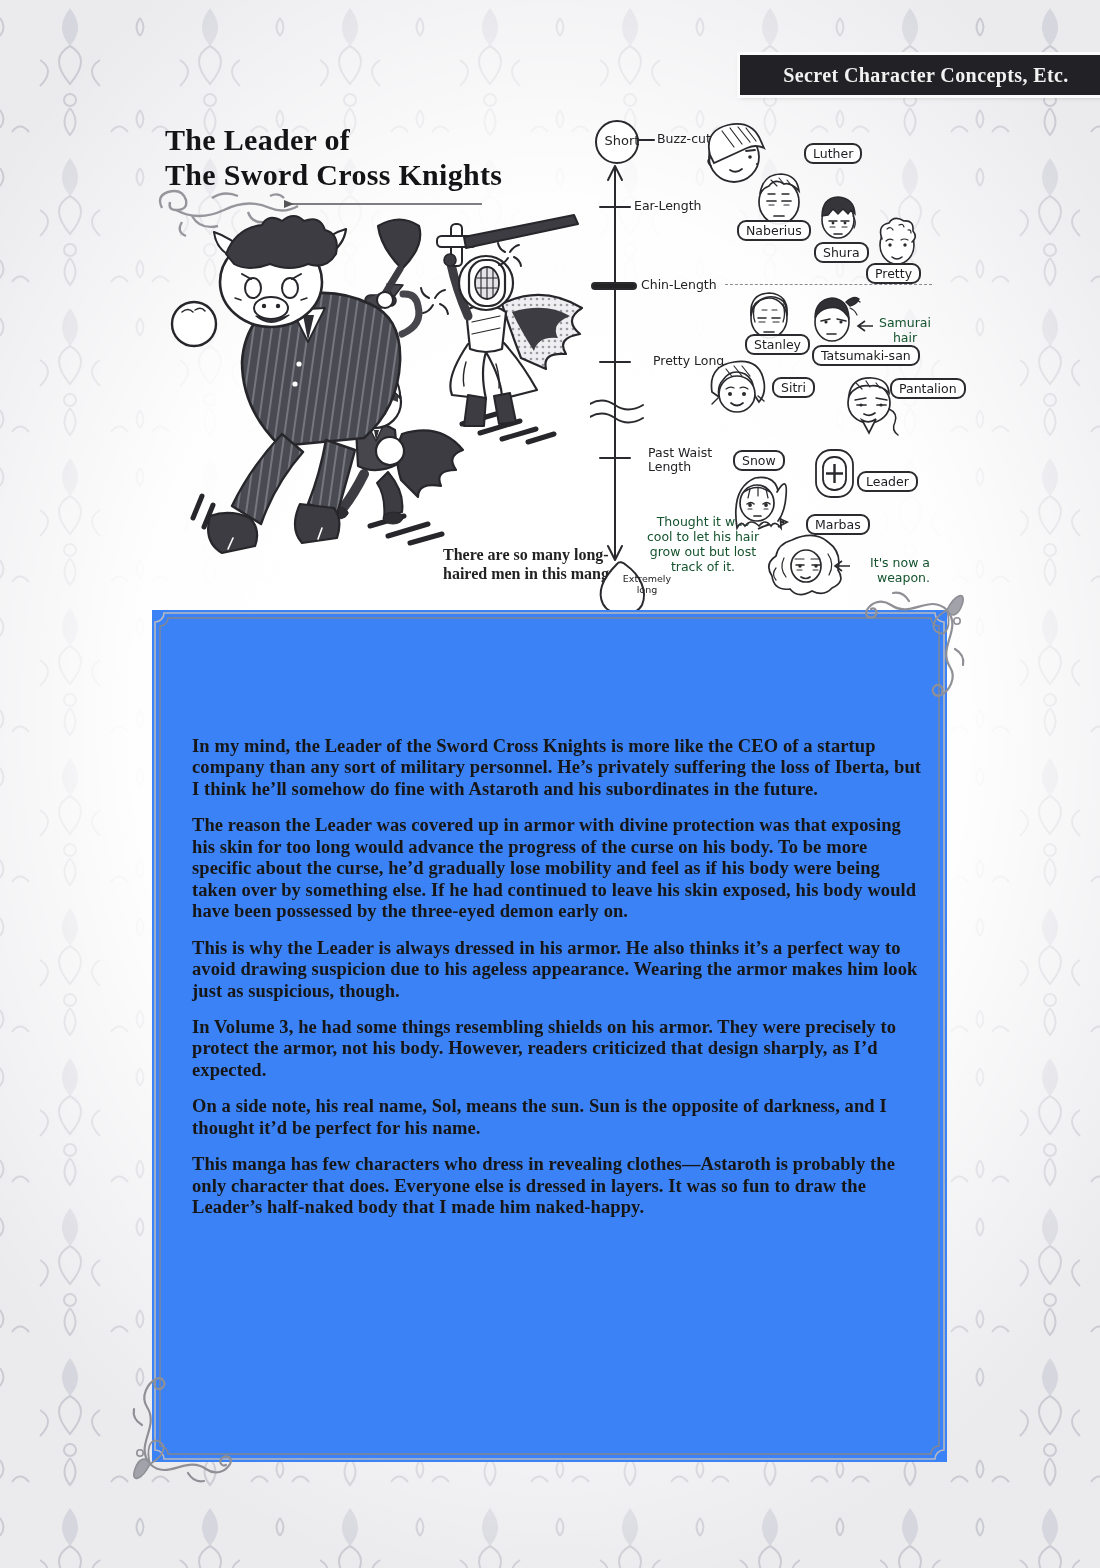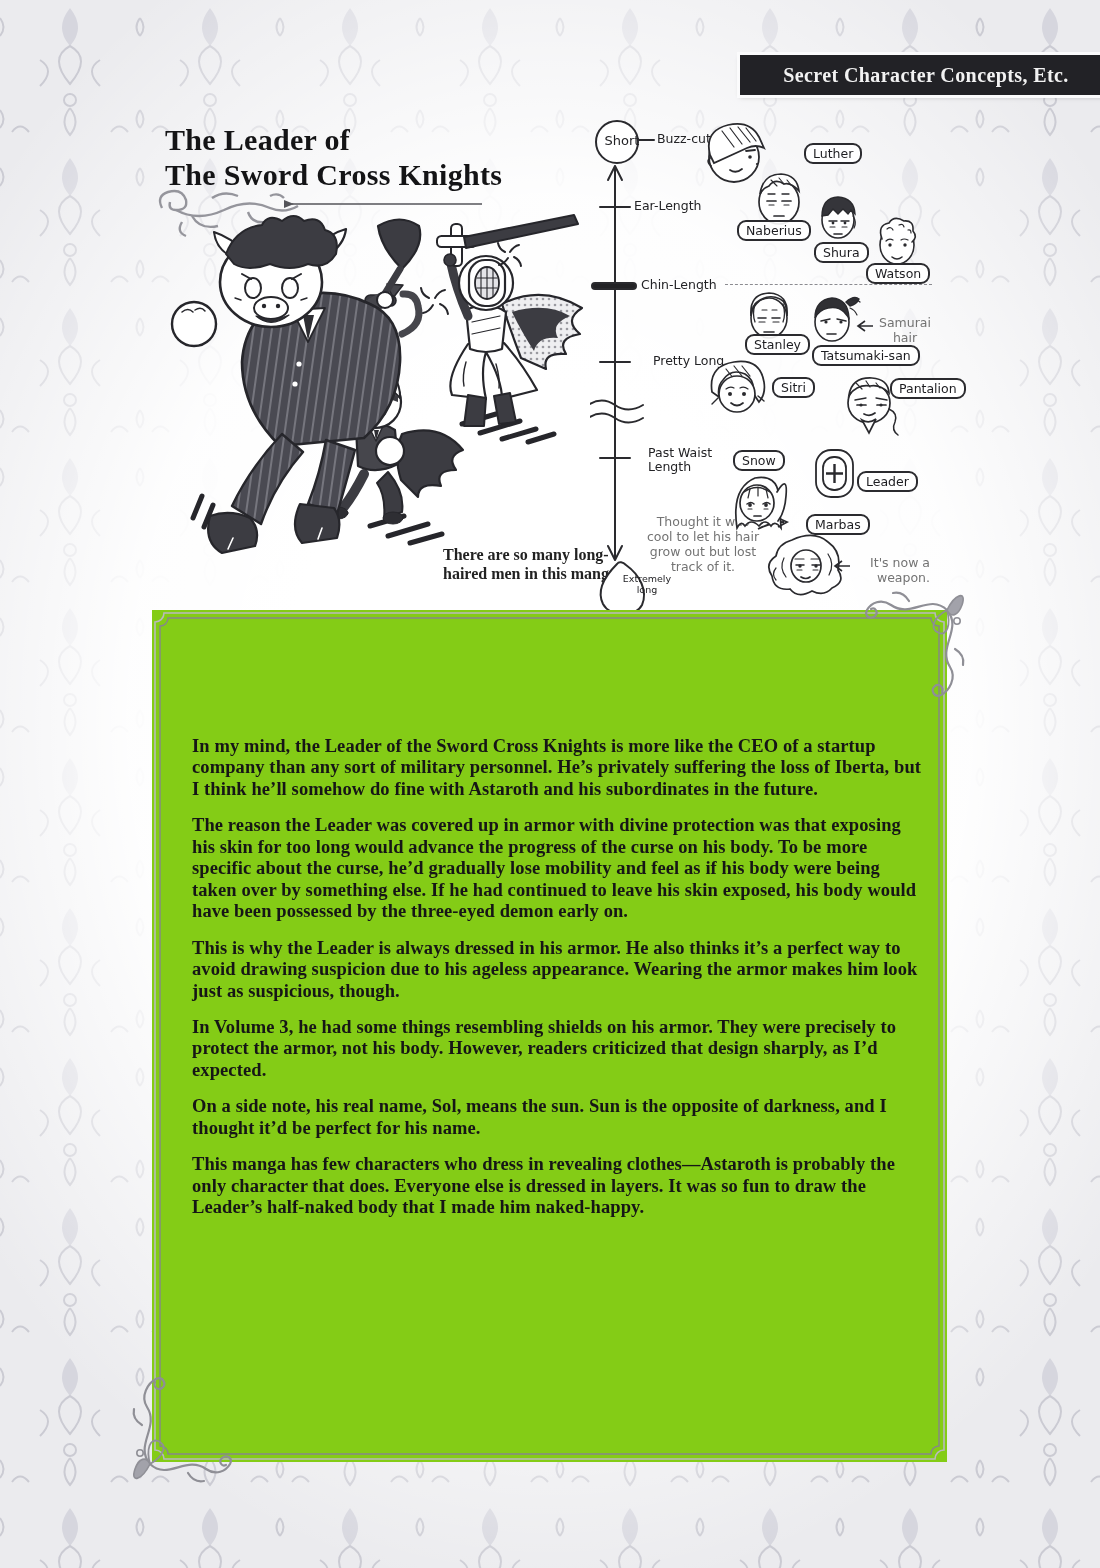--- a/index.html
+++ b/index.html
@@ -8,26 +8,26 @@
   .abs{position:absolute;}
   .bg-svg{position:absolute;left:0;top:0;}
   .bg-fade{position:absolute;left:0;top:0;width:1100px;height:1568px;
     background:radial-gradient(ellipse 64% 56% at 50% 46%, #ffffff 38%, rgba(255,255,255,0.93) 60%, rgba(255,255,255,0) 100%);}
   .badge{position:absolute;left:740px;top:55px;width:372px;height:40px;background:#222226;
     color:#f2f2f2;display:flex;align-items:center;justify-content:center;
     font:700 20px "Liberation Serif",serif;letter-spacing:.4px;box-shadow:0 0 0 3px #fbfbfc,0 2px 5px rgba(0,0,0,.25);}
   .title{position:absolute;left:165px;top:122px;font:700 30px/1.18 "Liberation Serif",serif;color:#141416;letter-spacing:.3px;}
   .caption{position:absolute;left:443px;top:546px;width:200px;font:700 16px/1.18 "Liberation Serif",serif;color:#222;}
   .scale-label{position:absolute;font:12.5px/1.15 "DejaVu Sans",sans-serif;color:#232326;}
-  .note{position:absolute;font:12.5px/1.2 "DejaVu Sans",sans-serif;color:#737373;}
+  .note{position:absolute;font:12.5px/1.2 "DejaVu Sans",sans-serif;color:#14532d;}
   .tag{position:absolute;border:2px solid #2b2b2f;border-radius:9px;padding:0 7px;
     font:12.5px/17px "DejaVu Sans",sans-serif;color:#1d1d21;background:rgba(255,255,255,.9);white-space:nowrap;}
   .face{position:absolute;}
   .divider{position:absolute;border-top:1px dashed #8b8b90;}
-  .textbox{position:absolute;left:152px;top:610px;width:795px;height:852px;background:#84cc16;}
+  .textbox{position:absolute;left:152px;top:610px;width:795px;height:852px;background:#3b82f6;}
   .box-text{position:absolute;left:40px;top:126px;width:732px;}
   .box-text p{margin:0 0 15px 0;font:700 18.5px/1.16 "Liberation Serif",serif;color:#161616;letter-spacing:.1px;}
   .flourish{position:absolute;pointer-events:none;}
 </style>
 </head>
 <body>
 
 <div class="page">
 
   <svg class="bg-svg" width="1100" height="1568">
@@ -241,21 +241,21 @@
     <g stroke="#2a2a2e" stroke-width="1.6" fill="none" stroke-linecap="round">
       <ellipse cx="26" cy="32" rx="17" ry="19" fill="#fff"></ellipse>
       <path d="M11 26 Q6 12 18 10 Q23 2 33 8 Q43 7 42 18 Q47 24 41 29" fill="#fff"></path>
       <path d="M16 16 q4 -3 6 1 M28 12 q4 -2 5 2 M37 17 q3 -1 3 3" stroke-width="1.2"></path>
       <path d="M15 28 q3 -3 7 -1 M30 27 q3 -2 7 0" stroke-width="1.2"></path>
       <circle cx="19" cy="32" r="1.7" fill="#2a2a2e" stroke="none"></circle>
       <circle cx="34" cy="32" r="1.7" fill="#2a2a2e" stroke="none"></circle>
       <path d="M21 44 q5 4 10 0"></path>
     </g>
   </svg>
-  <div class="tag" style="left:866px;top:263px;">Watson</div>
+  <div class="tag" style="left:866px;top:263px;">Pretty</div>
 
   <div class="divider" style="left:725px;top:284px;width:207px;"></div>
 
   <svg class="face" style="left:742px;top:286px;" width="54" height="58" viewBox="0 0 54 58">
     <g stroke="#2a2a2e" stroke-width="1.6" fill="none" stroke-linecap="round">
       <ellipse cx="27" cy="32" rx="18" ry="20" fill="#fff"></ellipse>
       <path d="M9 30 Q7 8 27 7 Q47 8 45 30 Q45 16 38 13 Q28 8 18 14 Q10 18 9 30 Z" fill="#fff"></path>
       <path d="M13 18 q-3 10 0 18 M41 18 q3 10 0 18" stroke-width="1.3"></path>
       <path d="M20 24 h5 M30 24 h5" stroke-width="1.1"></path>
       <path d="M16 32 h8 M30 32 h8"></path>

